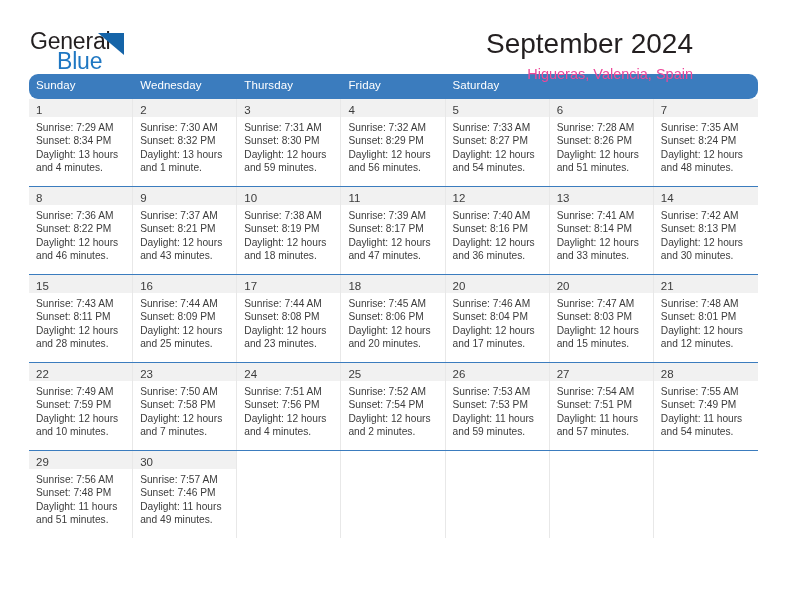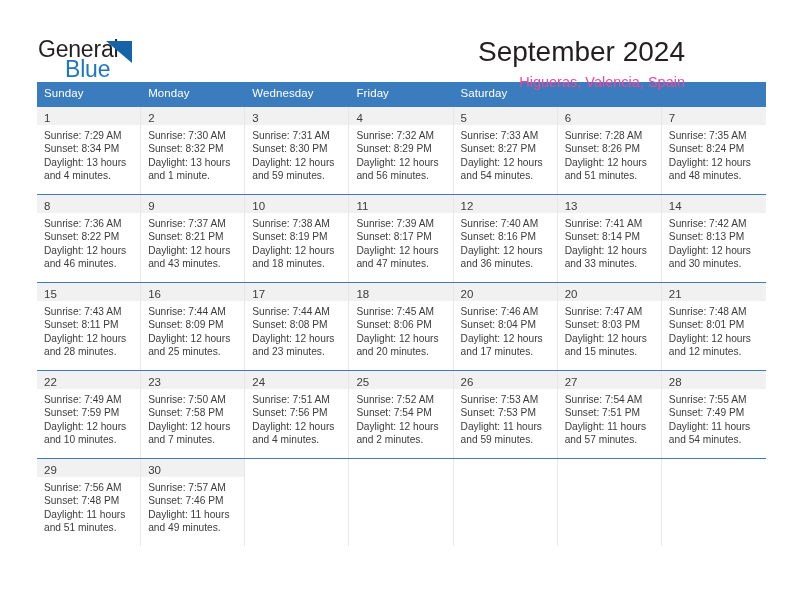--- a/index.html
+++ b/index.html
@@ -14,21 +14,21 @@
     height: 612px;
     font-family: "Liberation Sans", sans-serif;
     color: #231f20;
     overflow: hidden;
   }
 
   .page {
     position: relative;
     width: 727px;
     height: 612px;
-    padding: 8px;
+    padding: 0;
   }
 
   
   .header {
     display: flex;
     align-items: flex-start;
     justify-content: space-between;
     padding: 28px 34px 0 30px;
     height: 74px;
   }
@@ -91,20 +91,21 @@
   
   .calendar {
     margin: 0 34px 0 29px;
     width: 729px;
   }
 
   .weekday-row {
     display: grid;
     grid-template-columns: repeat(7, 1fr);
     background: #3b7cbe;
+    border-radius: 9px;
   }
   .weekday {
     color: #ffffff;
     font-size: 11.5px;
     padding: 5px 0 6px 7px;
     line-height: 1.2;
     letter-spacing: 0.1px;
   }
 
   .week-row {
@@ -162,22 +163,22 @@
       <h1 class="cal-title">September 2024</h1>
       <p class="cal-subtitle">Higueras, Valencia, Spain</p>
     </div>
 
   </div>
 
   <div class="calendar">
 
     <div class="weekday-row">
       <div class="weekday">Sunday</div>
-      <div class="weekday">Monday</div>
       <div class="weekday">Wednesday</div>
+      <div class="weekday">Thursday</div>
       <div class="weekday">Friday</div>
       <div class="weekday">Saturday</div>
     </div>
 
     <div id="weeks-container">
         <div class="week-row">
           <div class="day-cell">
             <div class="daynum-band"><span class="daynum">1</span></div>
             <div class="day-info">
               <div>Sunrise: 7:29 AM</div>

